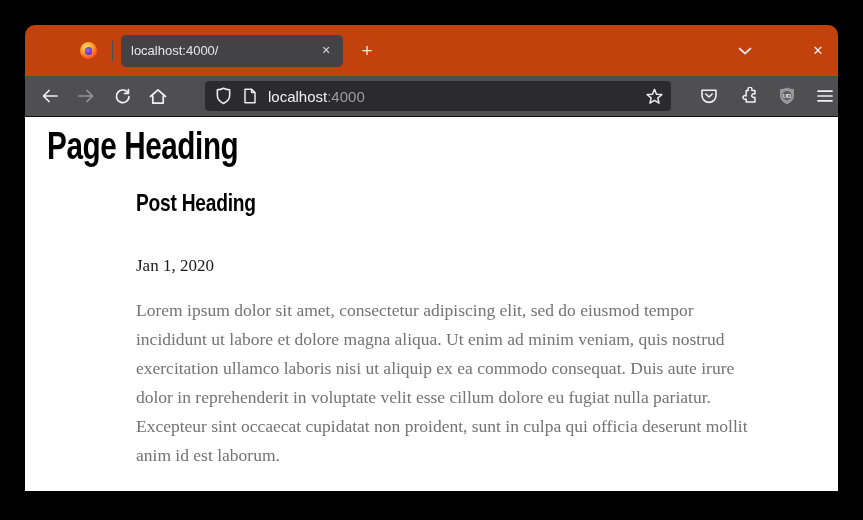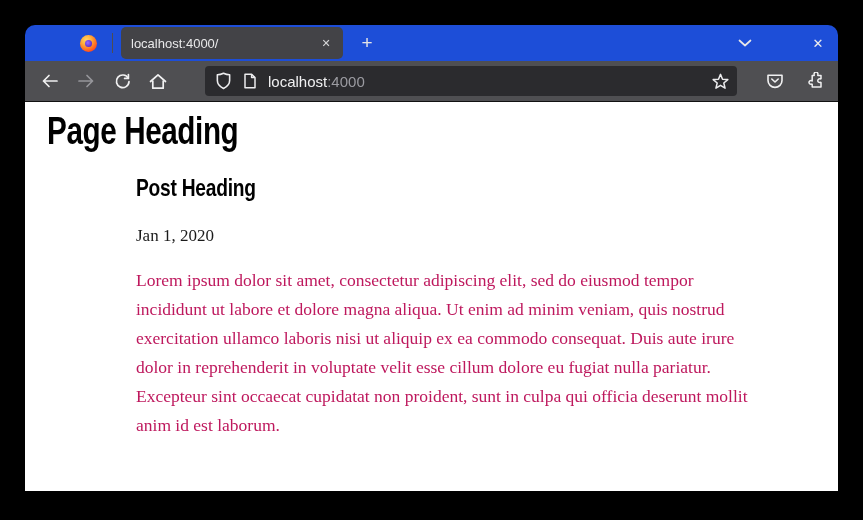--- a/index.html
+++ b/index.html
@@ -3,21 +3,21 @@
 <meta charset="utf-8">
 <style>
   * { margin: 0; padding: 0; box-sizing: border-box; }
   html, body { width: 863px; height: 520px; background: #000; overflow: hidden;
     font-family: "Liberation Sans", sans-serif; }
 
   .window { position: absolute; left: 25px; top: 25px; width: 813px; height: 466px;
     border-radius: 10px 10px 0 0; overflow: hidden; display: flex; flex-direction: column; }
 
   
-  .tabbar { height: 36px; background: #1d4ed8; display: flex; align-items: center; flex: none; }
+  .tabbar { height: 51px; background: #c2410c; display: flex; align-items: center; flex: none; }
   .fx-logo { width: 17px; height: 17px; margin-left: 55px; border-radius: 50%; flex: none;
     background: radial-gradient(circle at 38% 30%, #ffd567 0%, #ffb43f 28%, #ff8a2a 48%, #ff4f1f 74%, #d92d56 100%);
     position: relative; }
   .fx-logo::after { content: ""; position: absolute; left: 29%; top: 32%; width: 44%; height: 44%;
     border-radius: 50%; background: radial-gradient(circle at 40% 40%, #9a6bff 0%, #5b2fd1 70%, #3b1f8f 100%); }
   .tab-separator { width: 1px; height: 20px; background: #4d4d52; margin-left: 15px; flex: none; }
   .tab { margin-left: 8px; width: 222px; height: 32px; background: #434347; border-radius: 5px;
     display: flex; align-items: center; padding: 0 6px 0 10px; flex: none; }
   .tab-title { flex: 1; font-size: 13px; color: #e9e9ea; white-space: nowrap; overflow: hidden; }
   .tab-close { width: 22px; height: 22px; display: flex; align-items: center; justify-content: center;
@@ -27,42 +27,42 @@
   .tabbar-spacer { flex: 1; }
   .icon-btn { display: flex; align-items: center; justify-content: center; border-radius: 4px; }
   .tabs-chevron-btn { width: 24px; height: 24px; }
   .win-close-btn { width: 24px; height: 24px; margin-left: 49px; margin-right: 8px;
     color: #ededee; font-size: 13px; }
 
   
   .toolbar { height: 41px; background: #4f4f52; border-bottom: 1px solid #111;
     display: flex; align-items: center; padding-left: 11px; flex: none; }
   .tool-btn { width: 28px; height: 28px; margin-right: 8px; flex: none; }
-  .urlbar { margin-left: 25px; width: 532px; height: 30px; background: #2b2b2e; border-radius: 4px;
+  .urlbar { margin-left: 25px; width: 466px; height: 30px; background: #2b2b2e; border-radius: 4px;
     display: flex; align-items: center; padding: 0 4px 0 10px; flex: none; }
   .urlbar-text { flex: 1; margin-left: 11px; font-size: 15px; color: #f1f1f2; white-space: nowrap;
     overflow: hidden; }
   .urlbar-text .port { color: #9b9ba1; }
   .url-icon { flex: none; display: flex; align-items: center; justify-content: center; }
   .star-btn { width: 26px; height: 26px; flex: none; }
   .after-url { margin-left: 24px; }
   svg { display: block; }
 
   
   .content { flex: 1; background: #fff; overflow: hidden; padding-left: 7px; }
   .site-heading { margin: 7px 0 0 15px; font-size: 38px; line-height: 44px; font-weight: 700;
     color: #000; letter-spacing: -0.5px; transform: scaleX(0.78); transform-origin: left center;
     white-space: nowrap; }
   .post { margin: 20px 0 0 104px; width: 626px; }
   .post-title { font-size: 24px; line-height: 30px; font-weight: 700; color: #000;
     letter-spacing: -0.3px; transform: scaleX(0.80); transform-origin: left center; white-space: nowrap; }
-  .post-date { margin-top: 23px; font-family: "Liberation Serif", serif; font-size: 17px;
+  .post-date { margin-top: 38px; font-family: "Liberation Serif", serif; font-size: 17px;
     color: #1b1b1b; }
   .post-body { margin-top: 20px; font-family: "Liberation Serif", serif; font-size: 17.5px;
-    line-height: 29px; color: #be185d; }
+    line-height: 29px; color: #737373; }
 </style>
 </head>
 <body>
 
 <div class="window">
 
   <div class="tabbar">
     <div class="fx-logo"></div>
     <div class="tab-separator"></div>
 

